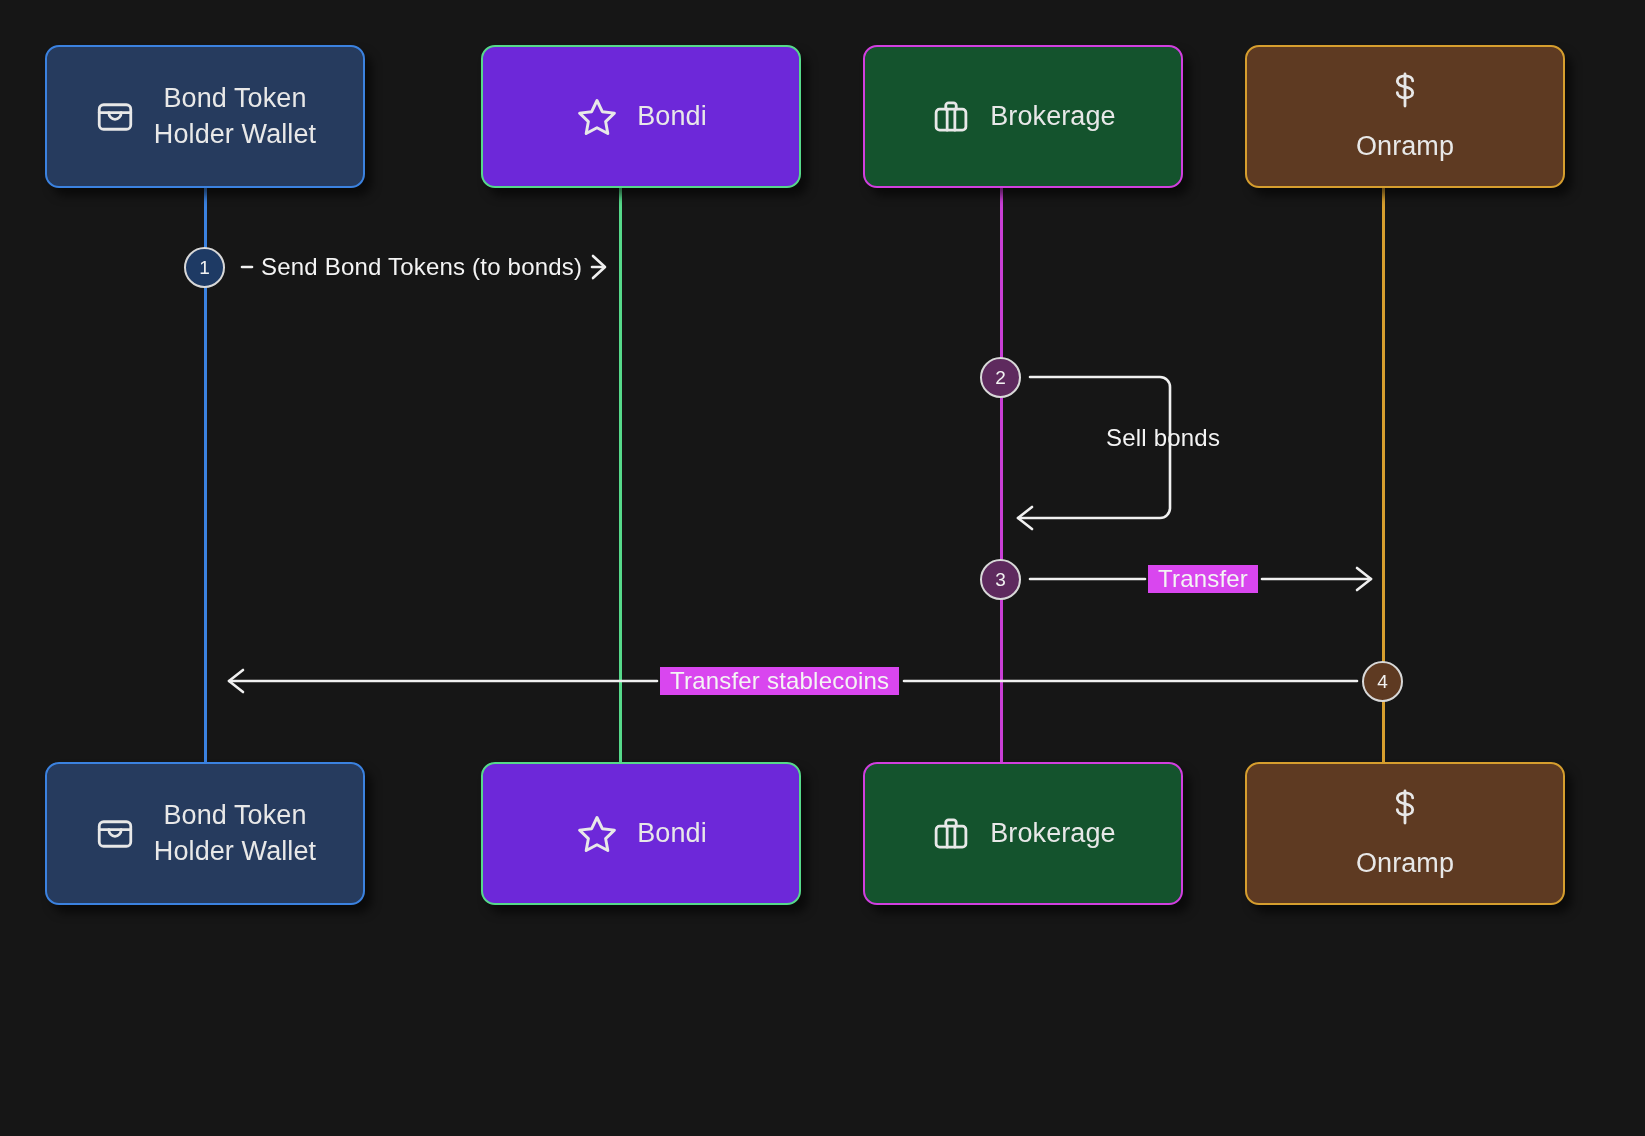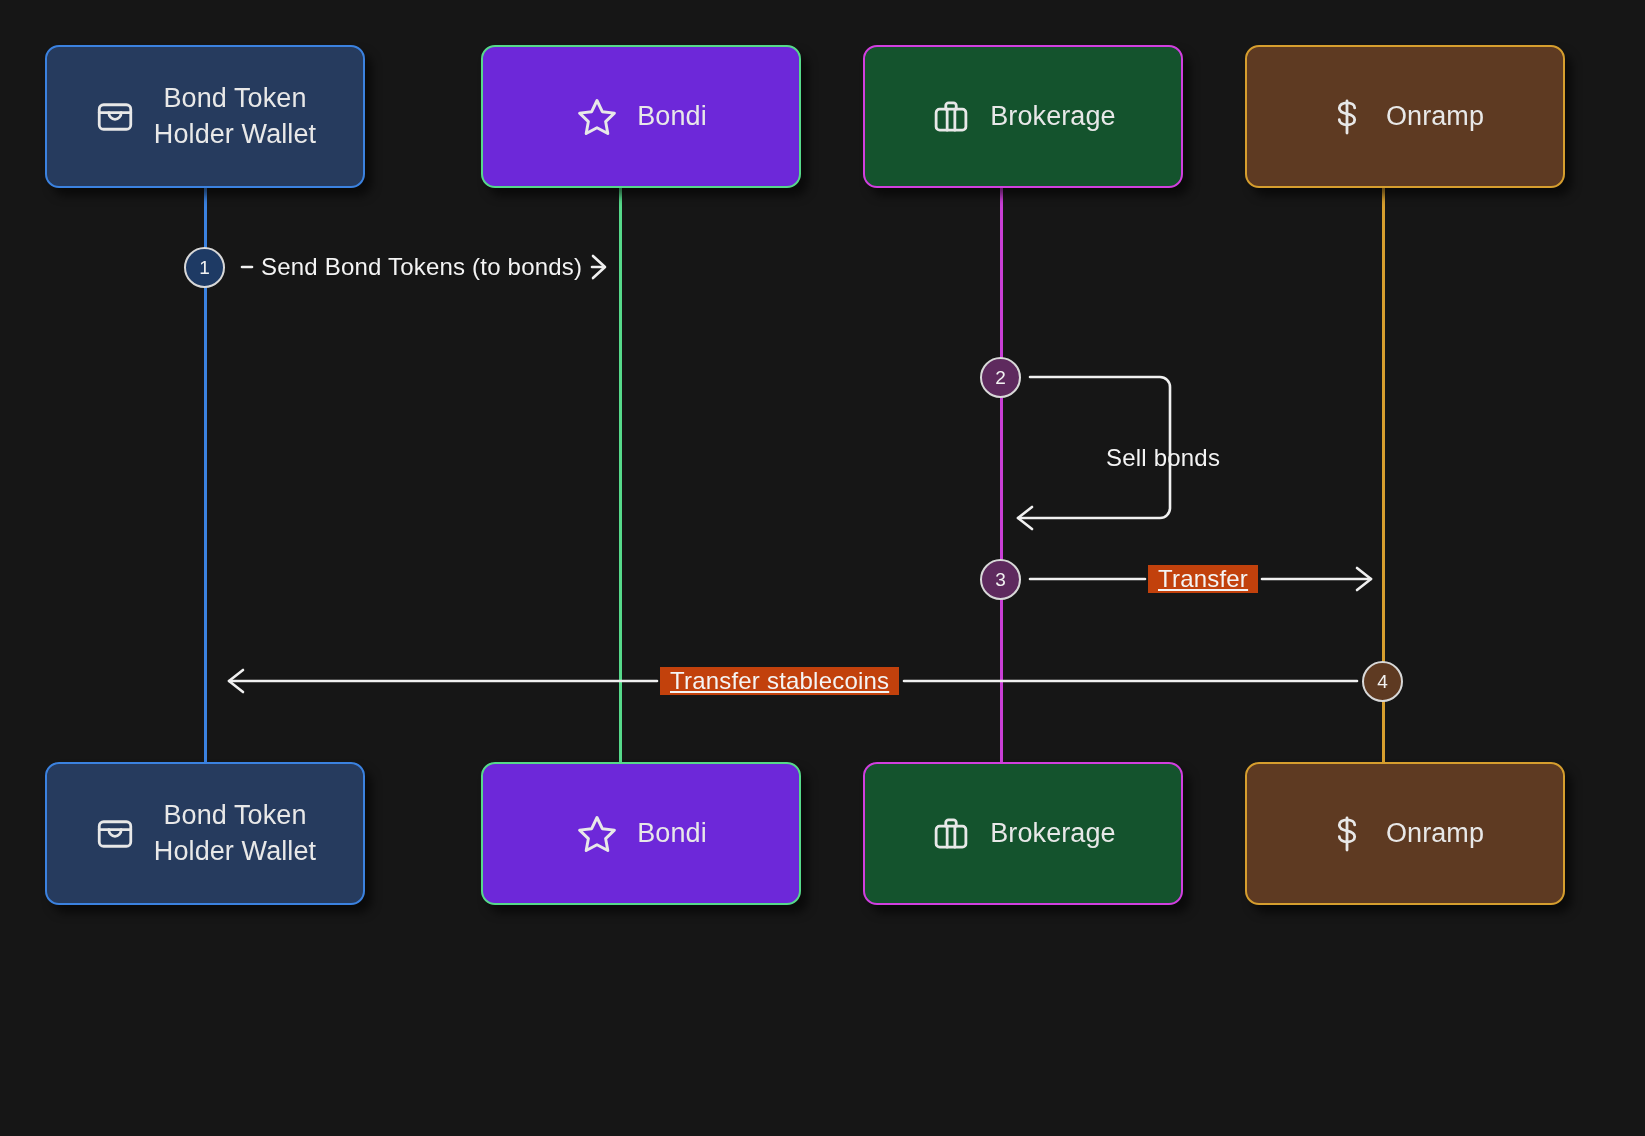--- a/index.html
+++ b/index.html
@@ -43,21 +43,21 @@
     font-size: 27px;
     line-height: 1.33;
     text-align: center;
     white-space: pre-line;
     letter-spacing: 0.1px;
   }
 
   .c-blue   { background: #263B5E; border-color: #3B82E0; }
   .c-green  { background: #6d28d9; border-color: #56D98A; }
   .c-purple { background: #14532d; border-color: #D13FDF; }
-  .c-brown  { background: #5E3A22; border-color: #D69E2E; }
+  .c-brown  { background: #5E3A22; border-color: #D69E2E; flex-direction: column; }
 
   
   .lifeline {
     position: absolute;
     width: 2.5px;
     z-index: 1;
   }
 
   
   .msg-layer {
@@ -89,21 +89,21 @@
 
   
   .msg-text {
     position: absolute;
     color: #f4f4f4;
     font-size: 24px;
     white-space: nowrap;
     z-index: 7;
     letter-spacing: 0.2px;
   }
-  .msg-text.dark-bg { background: #c2410c; padding: 0 10px; text-decoration: underline; }
+  .msg-text.dark-bg { background: #d946ef; padding: 0 10px; }
 </style>
 </head>
 <body>
 
 <div id="canvas">
 
   <div class="lifeline" style="left:204px; top:186px; height:578px; background:#3B82E0;"></div>
   <div class="lifeline" style="left:619px; top:186px; height:578px; background:#56D98A;"></div>
   <div class="lifeline" style="left:1000px; top:186px; height:578px; background:#C93FD6;"></div>
   <div class="lifeline" style="left:1382px; top:186px; height:578px; background:#D69E2E;"></div>
@@ -230,19 +230,19 @@
   </div>
   <div class="badge b-purple" style="left:980px; top:559px;">
     <span>3</span>
   </div>
   <div class="badge b-brown" style="left:1362px; top:661px;">
     <span>4</span>
   </div>
 
   <div class="msg-text" style="left:261px; top:253px;">Send Bond Tokens (to bonds)</div>
 
-  <div class="msg-text" style="left:1106px; top:444px;">Sell bonds</div>
+  <div class="msg-text" style="left:1106px; top:424px;">Sell bonds</div>
 
   <div class="msg-text dark-bg" style="left:1148px; top:565px;">Transfer</div>
 
   <div class="msg-text dark-bg" style="left:660px; top:667px;">Transfer stablecoins</div>
 
 </div>
 
 </body></html>

